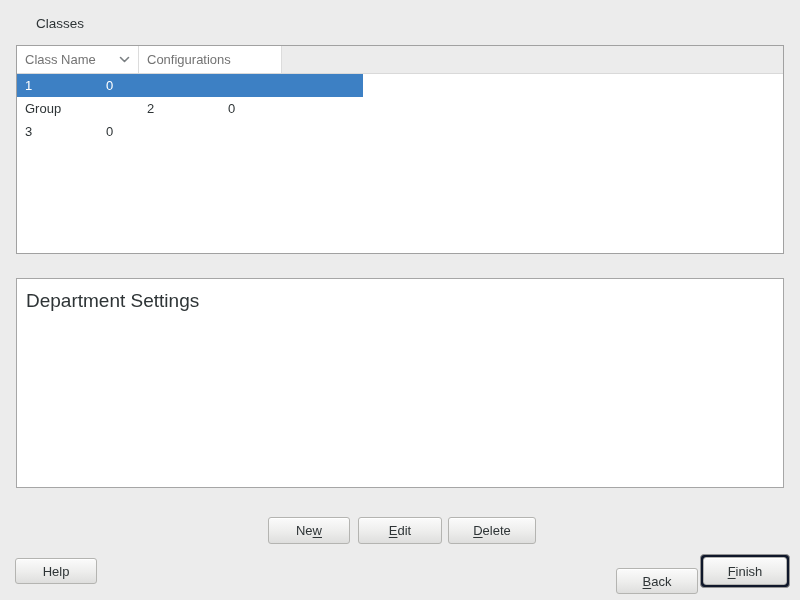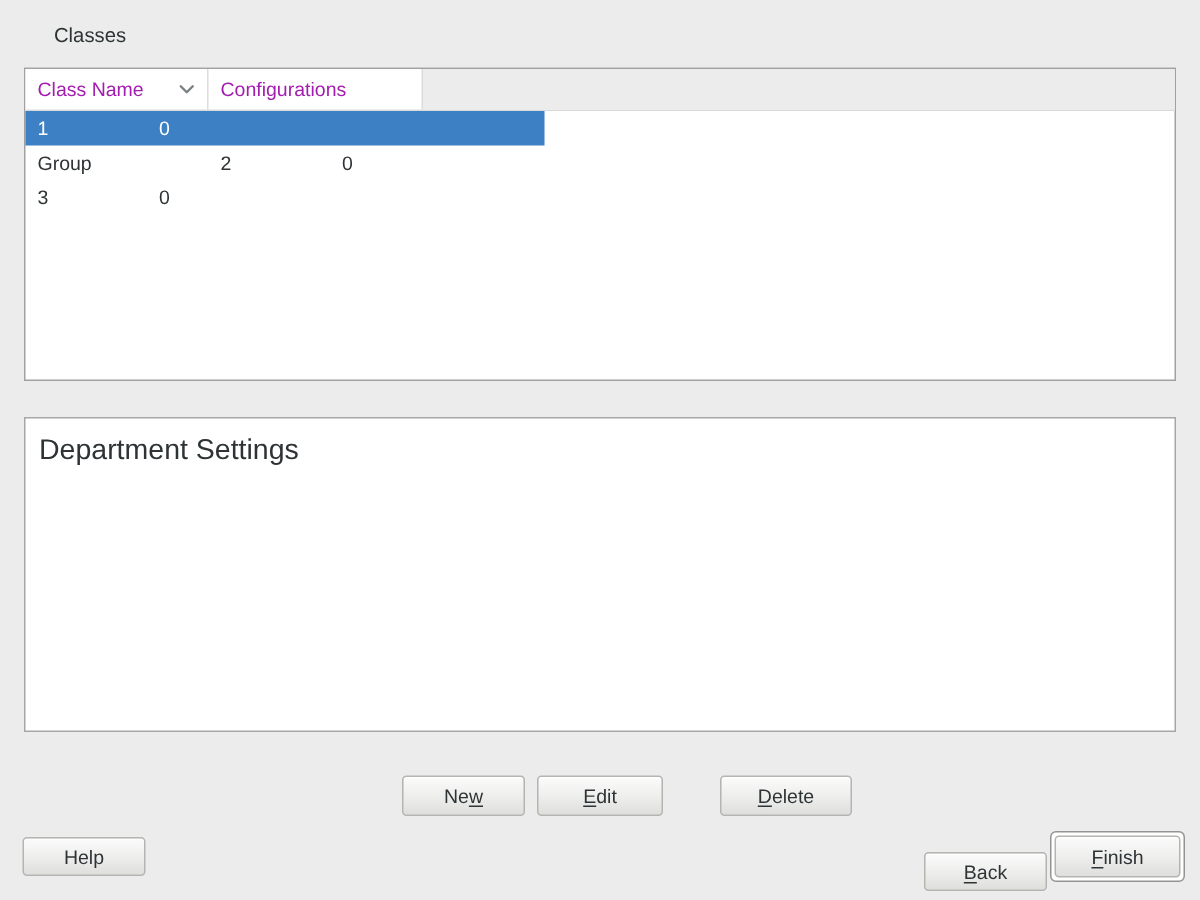--- a/index.html
+++ b/index.html
@@ -18,21 +18,21 @@
   
   .table-panel {
     position: absolute; left: 16px; top: 45px;
     width: 768px; height: 209px;
     background: #ffffff;
     border: 1px solid #a1a1a1;
   }
   .thead { display: flex; height: 28px; border-bottom: 1px solid #d9d9d9; background: #ffffff; }
   .th {
     position: relative;
-    font-size: 13px; color: #a21caf;
+    font-size: 13px; color: #737373;
     line-height: 27px; padding-left: 8px;
     border-right: 1px solid #dcdcdc;
     white-space: nowrap; overflow: hidden;
   }
   .th-col1 { width: 122px; }
   .th-col2 { width: 81px; }
   .th-col3 { width: 143px; }
   .th-filler { flex: 1; background: #ececec; border-right: none; }
   .sort-icon { position: absolute; right: 8px; top: 10px; }
 
@@ -63,30 +63,30 @@
     background: linear-gradient(to bottom, #fbfbfb, #ededec 55%, #dededd);
     border: 1px solid #b4b4b1;
     border-radius: 3px;
     box-shadow: inset 0 1px 0 rgba(255,255,255,0.85);
     text-align: center;
     cursor: default;
   }
   .btn .mn { text-decoration: underline; text-underline-offset: 2px; }
   .btn-new    { left: 268px; top: 517px; width: 82px; height: 27px; }
   .btn-edit   { left: 358px; top: 517px; width: 84px; height: 27px; }
-  .btn-delete { left: 448px; top: 517px; width: 88px; height: 27px; margin-left: 32px; }
+  .btn-delete { left: 448px; top: 517px; width: 88px; height: 27px; }
   .btn-help   { left: 15px;  top: 558px; width: 82px; height: 26px; }
   .btn-back   { left: 616px; top: 558px; width: 82px; height: 26px; margin-top: 10px; }
 
   .default-ring {
     position: absolute; left: 700px; top: 554px;
     width: 90px; height: 34px;
     border: 1px solid #949494; border-radius: 4px;
     padding: 2px;
-    background: #ffffff;
+    background: #0f172a;
   }
   .btn-finish { position: relative; left: 0; top: 0; width: 100%; height: 100%; }
 </style>
 </head>
 <body>
 
 <div class="section-label">Classes</div>
 
 <div class="table-panel">
   <div class="thead">

